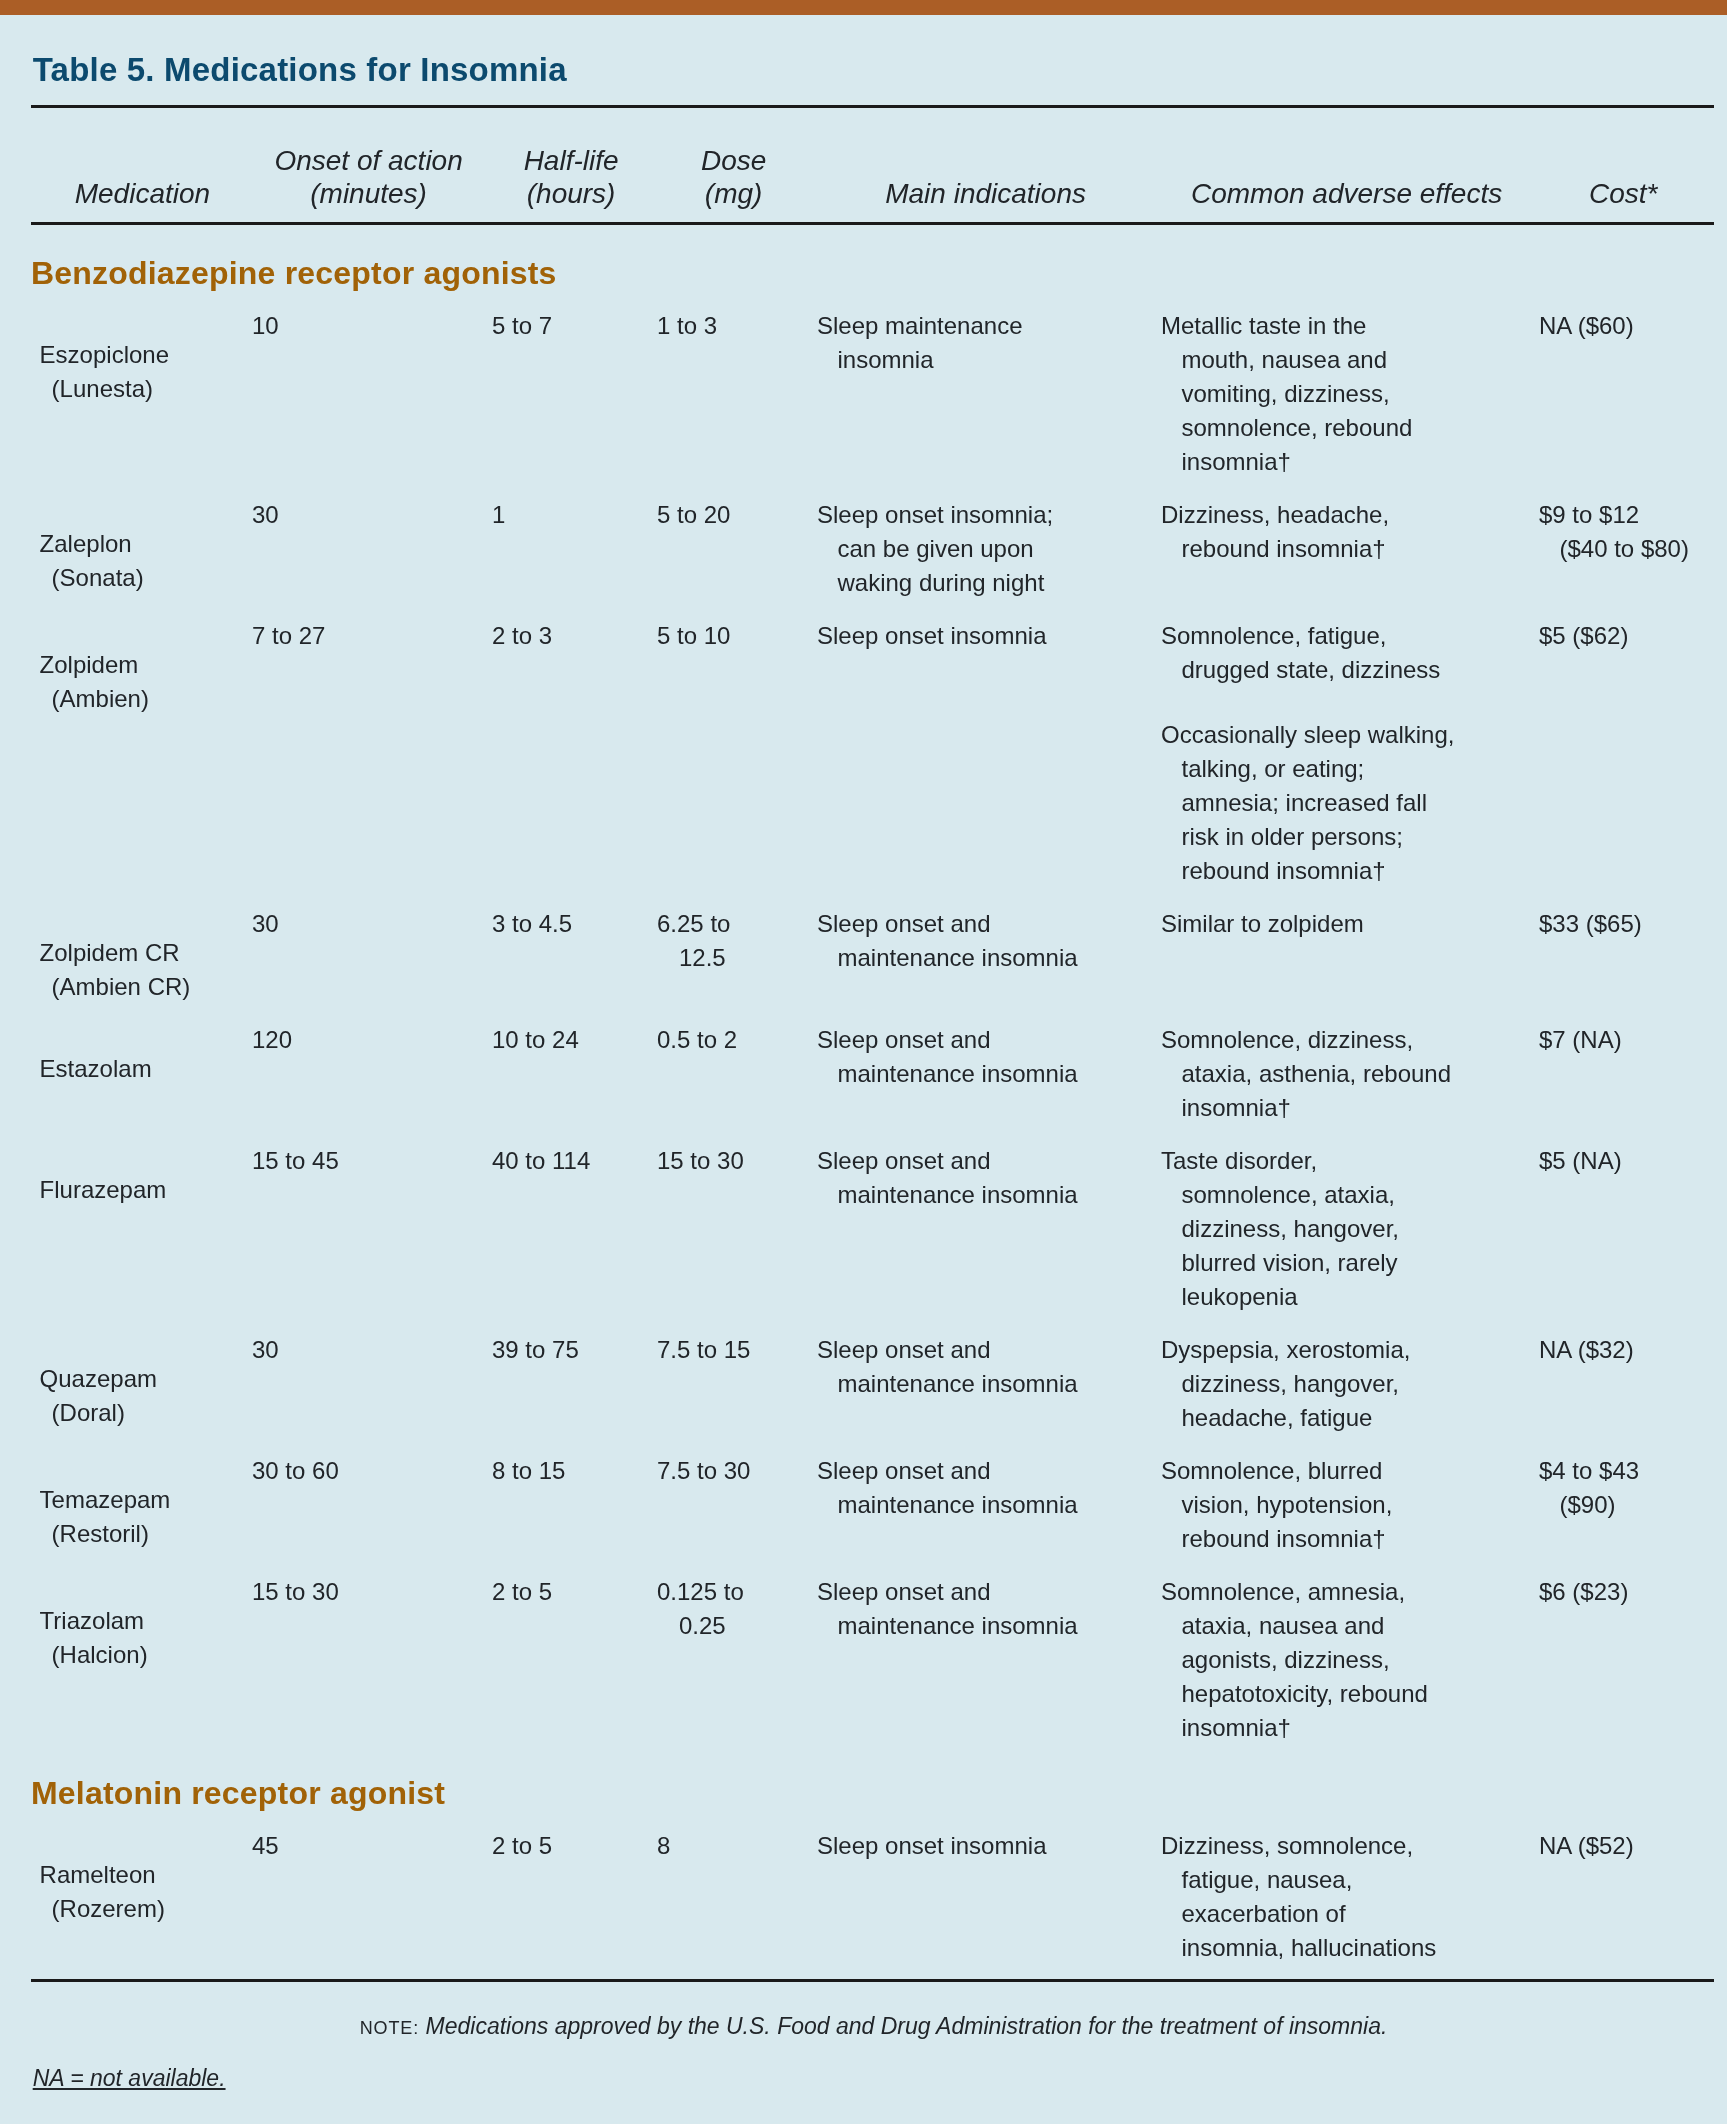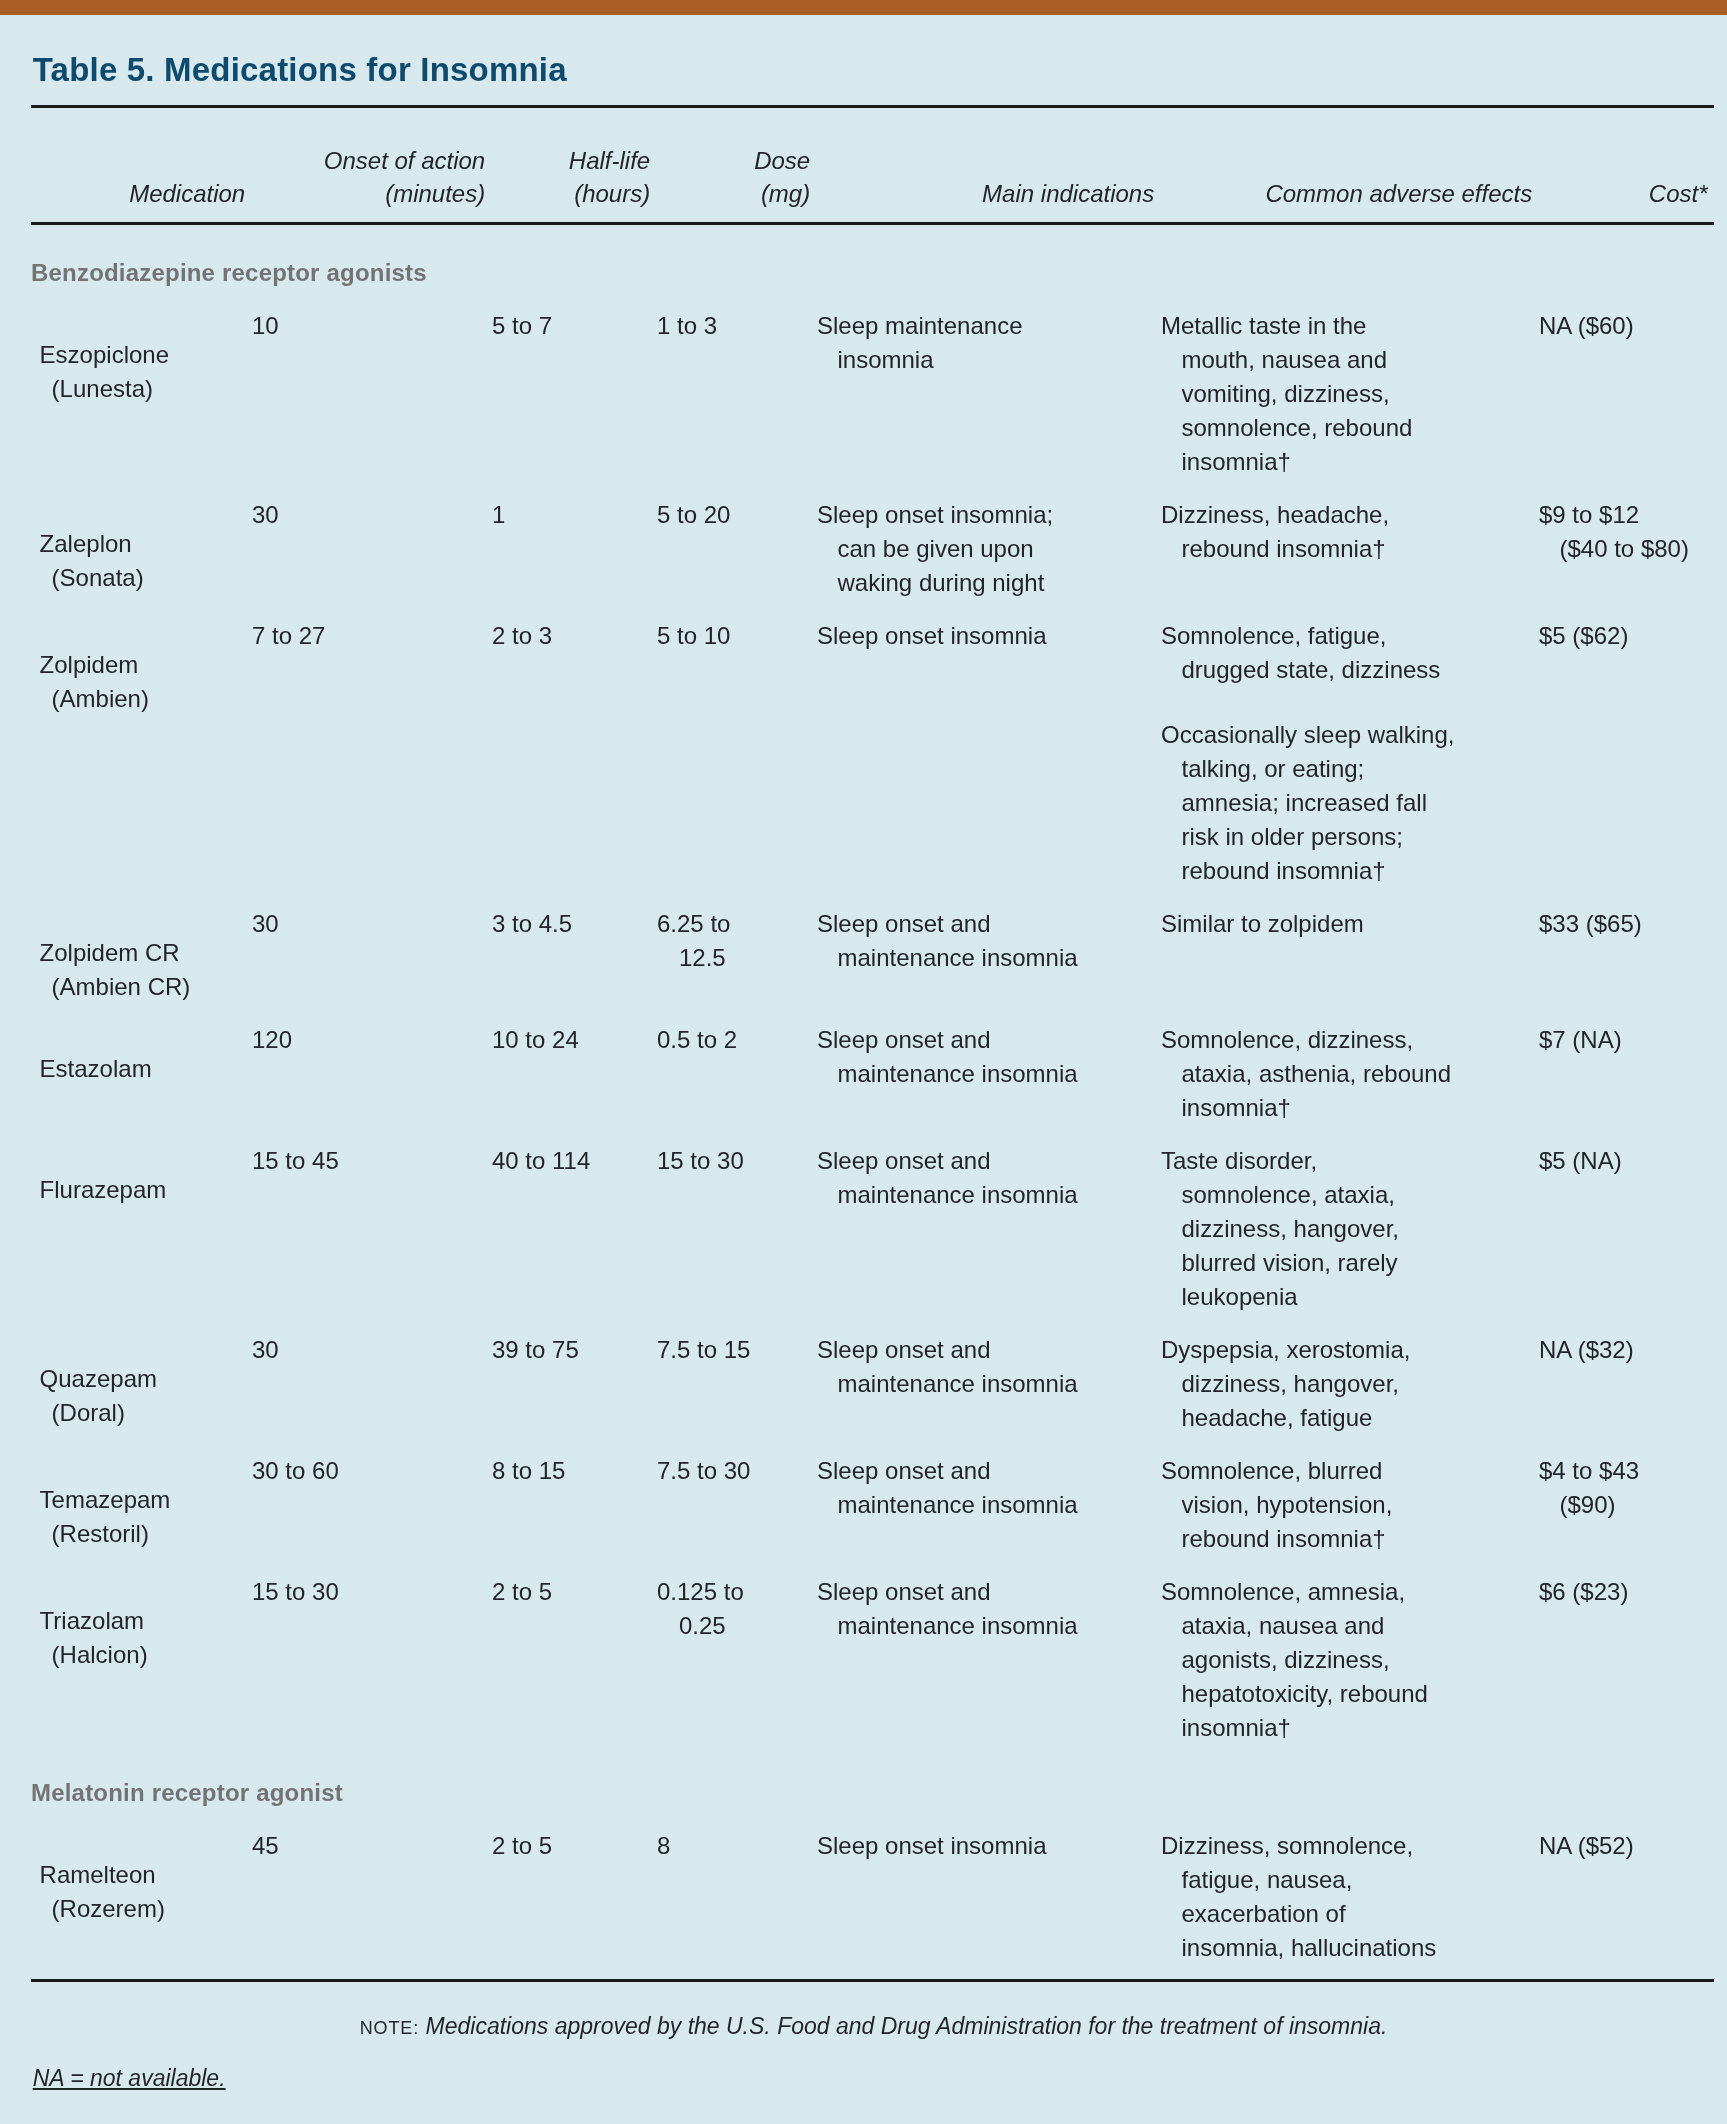--- a/index.html
+++ b/index.html
@@ -28,40 +28,40 @@
 
   table.med-table {
     border-collapse: collapse;
     width: 100%;
     table-layout: fixed;
     border-bottom: 3.4px solid #1a1a1a;
   }
   thead th {
     font-style: italic;
     font-weight: normal;
-    text-align: right;
+    text-align: center;
     vertical-align: bottom;
     white-space: pre-line;
-    font-size: 24px;
+    font-size: 28px;
     line-height: 33px;
     padding: 36px 6.8px 12px 0;
     border-bottom: 3.4px solid #1a1a1a;
     color: #212529;
   }
   tbody td {
     vertical-align: top;
     font-size: 24px;
     line-height: 34px;
     padding: 19px 6.8px 0 0;
   }
   tbody tr:last-child td { padding-bottom: 13.7px; }
   td.section-header {
     font-weight: bold;
-    font-size: 24px;
-    color: #737373;
+    font-size: 32px;
+    color: #a16207;
     padding-top: 31px;
     letter-spacing: 0.2px;
   }
   th.c-name, td.c-name { padding-left: 8.6px; }
 
   .cell-para { white-space: pre-line; padding-left: 20.5px; text-indent: -20.5px; }
   .cell-para + .cell-para { margin-top: 31px; }
   td.c-name .cell-para { padding-left: 12px; text-indent: -12px; margin-top: 29px; }
   td.c-dose .cell-para { padding-left: 22px; text-indent: -22px; }
 

